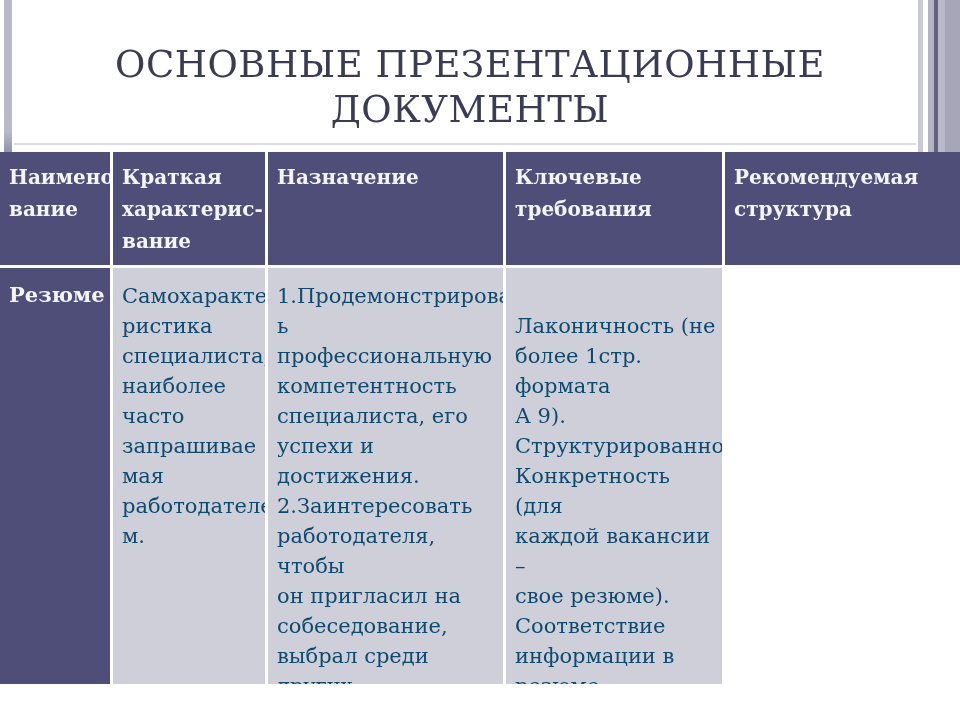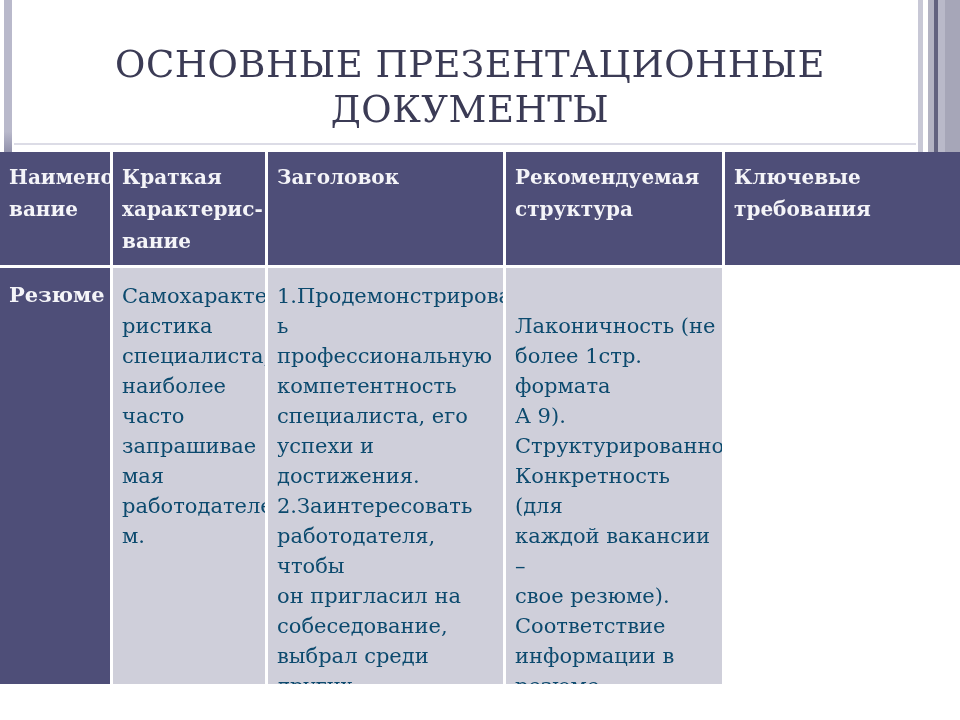--- a/index.html
+++ b/index.html
@@ -46,25 +46,25 @@
 
   <h1 class="title">ОСНОВНЫЕ ПРЕЗЕНТАЦИОННЫЕ
 ДОКУМЕНТЫ</h1>
 
   <div class="doc-table">
     <div class="cell th">Наимено-
 вание</div>
     <div class="cell th">Краткая
 характерис-
 вание</div>
-    <div class="cell th">Заголовок</div>
+    <div class="cell th">Назначение</div>
+    <div class="cell th">Ключевые
+требования</div>
     <div class="cell th">Рекомендуемая
 структура</div>
-    <div class="cell th">Ключевые
-требования</div>
 
     <div class="cell name-cell">Резюме</div>
     <div class="cell body-cell">Самохаракте
 ристика
 специалиста,
 наиболее
 часто
 запрашивае
 мая
 работодателе

